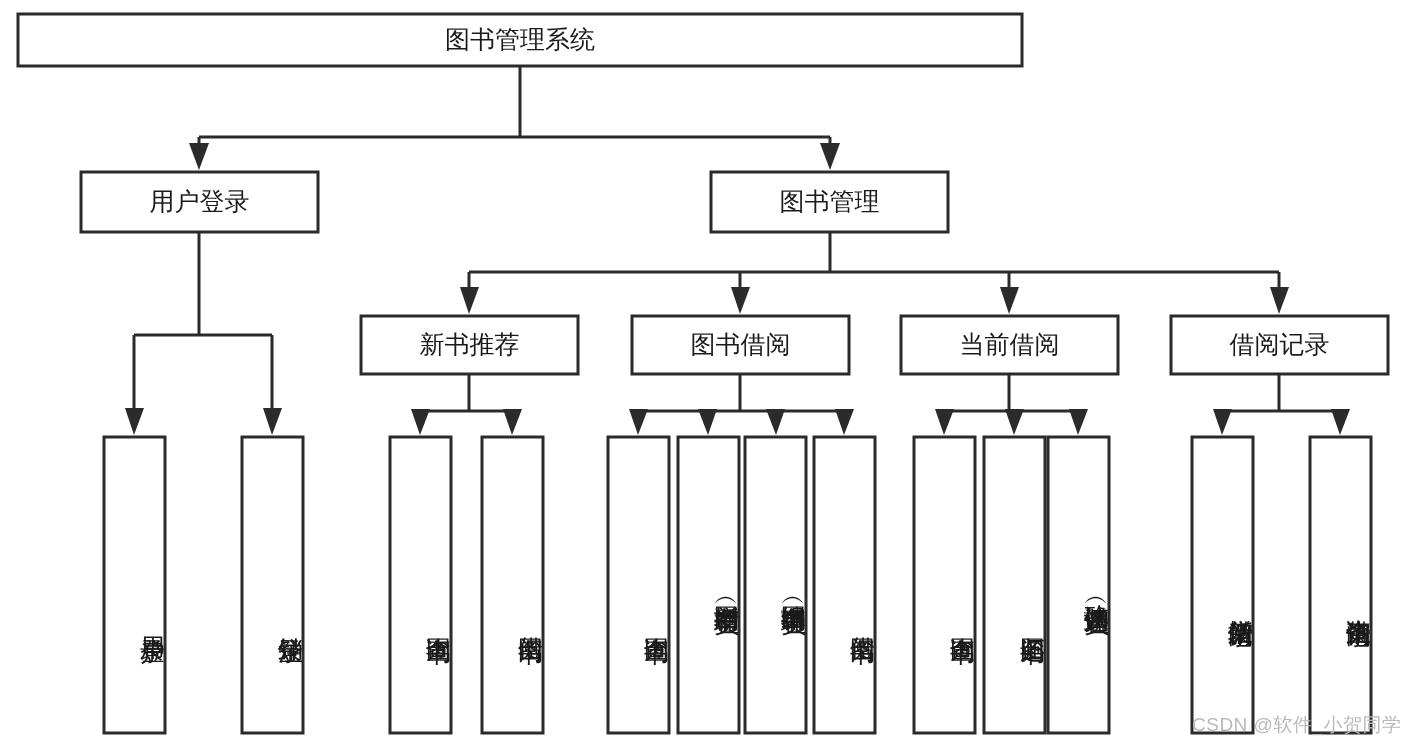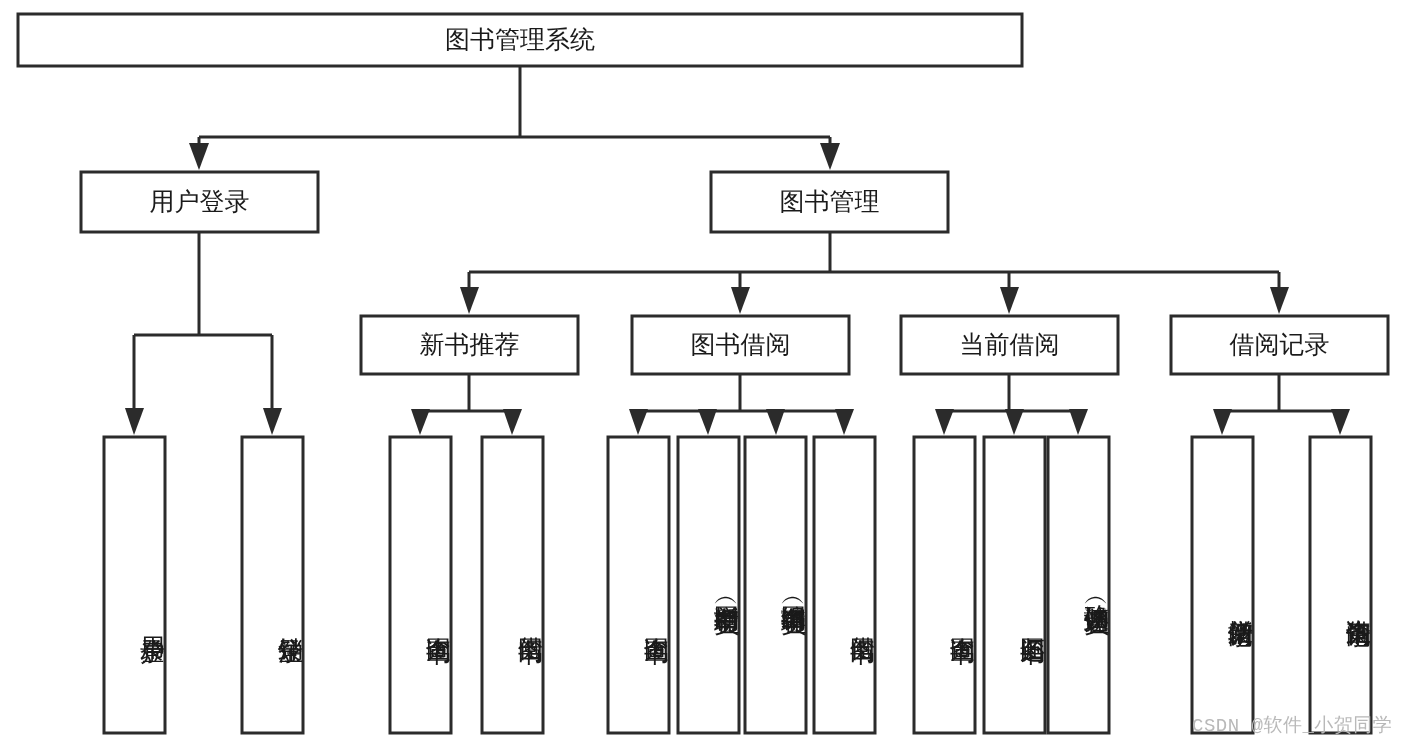--- a/index.html
+++ b/index.html
@@ -60,21 +60,21 @@
     line-height: 1;
     text-align: center;
     display: flex;
     align-items: flex-start;
     justify-content: center;
     pointer-events: none;
     white-space: nowrap;
   }
   .watermark {
     position: absolute;
-    font-family: Liberation Mono, monospace;
+    font-family: Liberation Sans, sans-serif;
     font-size: 19px;
     color: #b9b9b9;
     left: 1192px;
     top: 712px;
     white-space: nowrap;
     letter-spacing: 0.5px;
   }
 </style>
 </head>
 <body>

